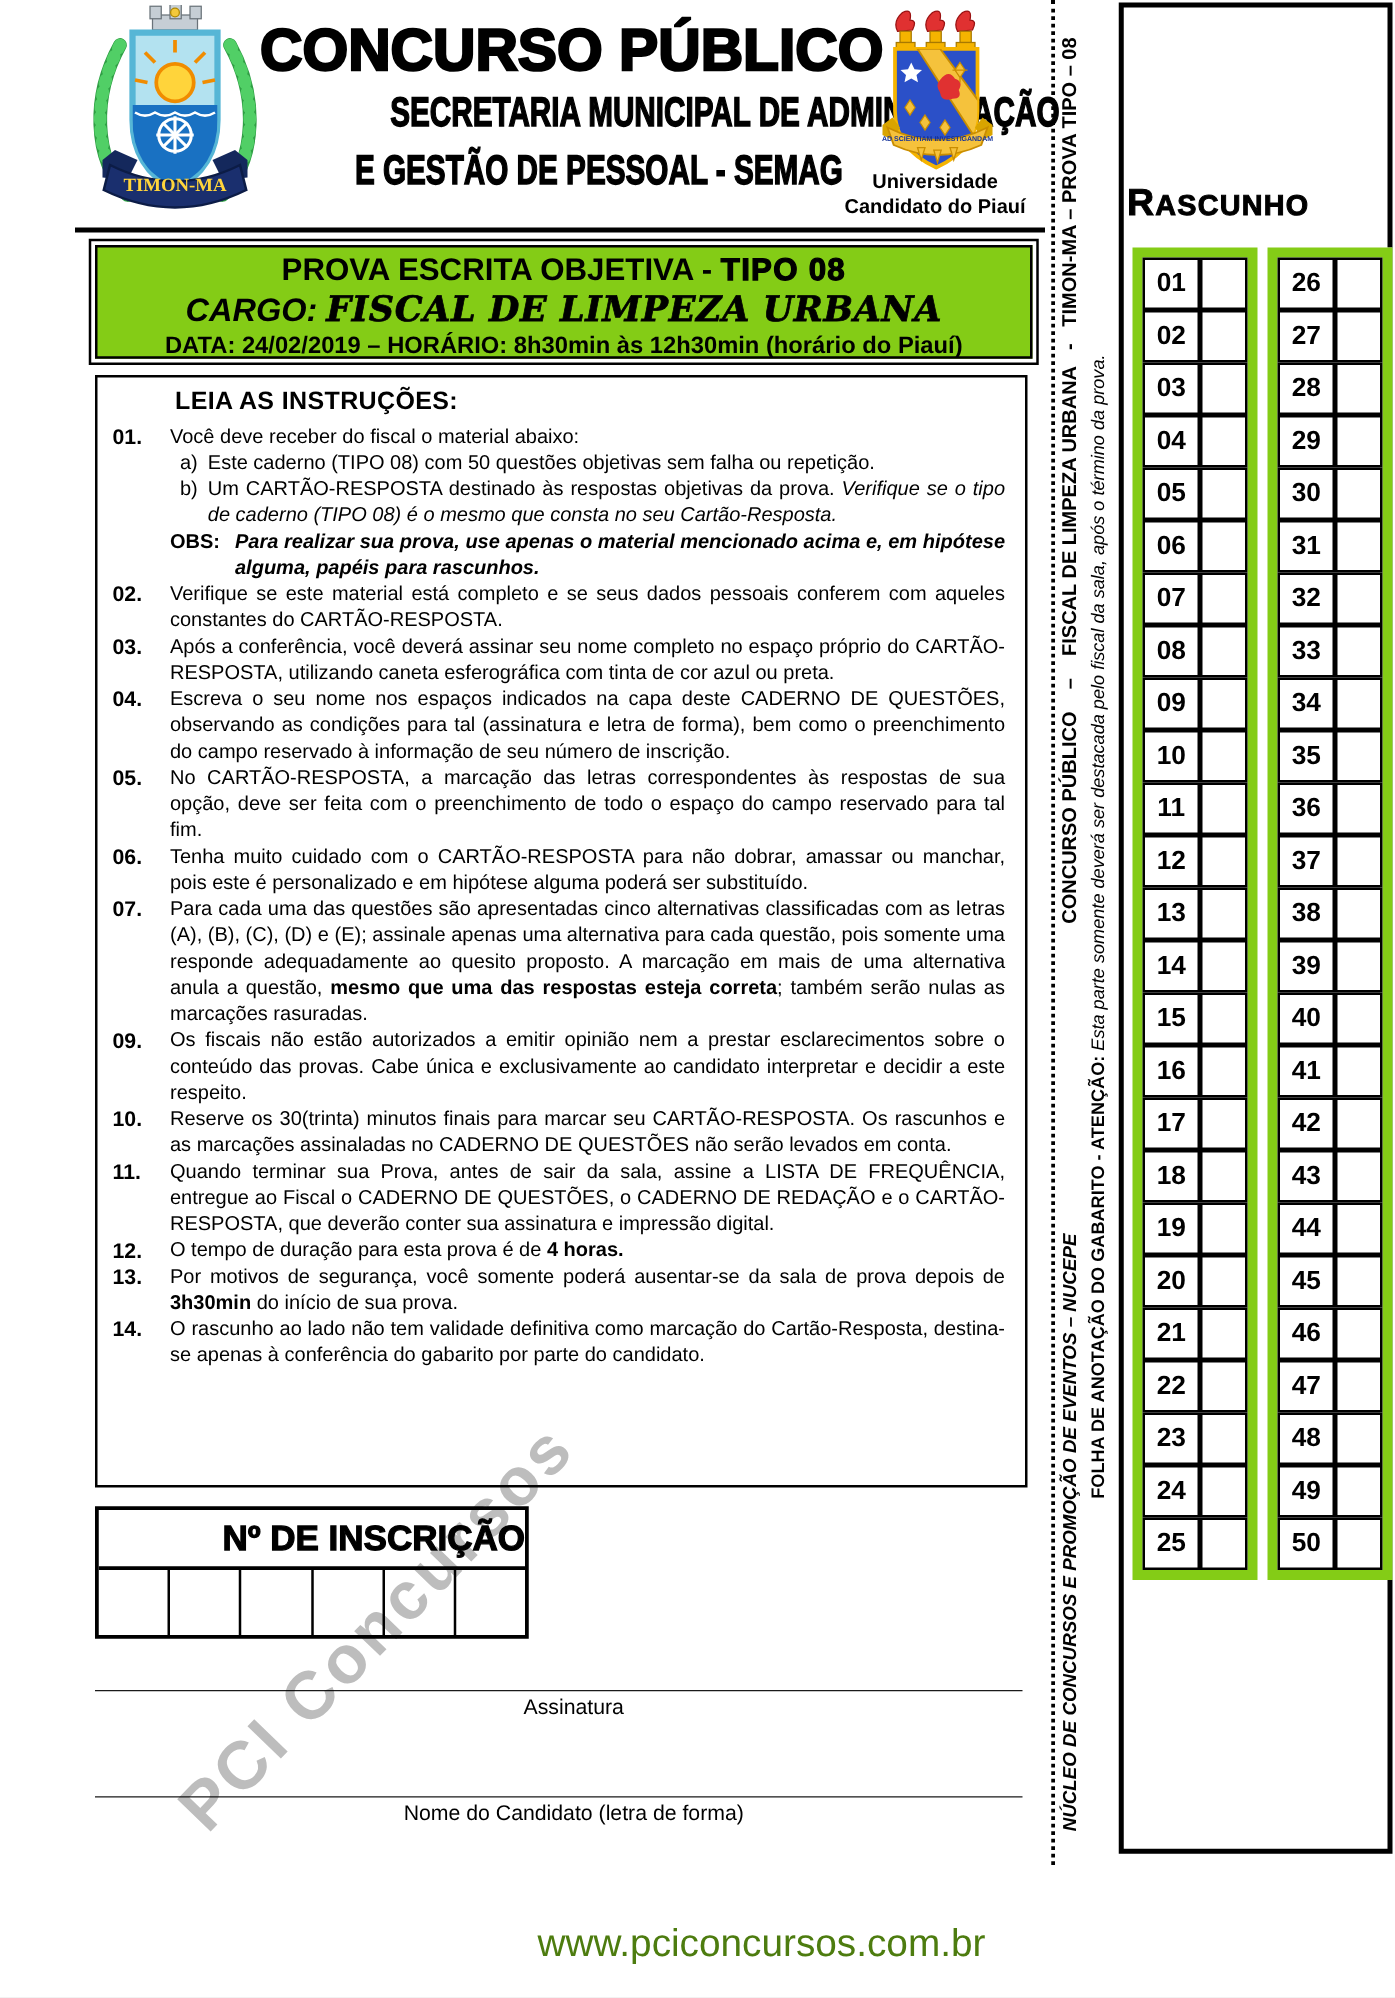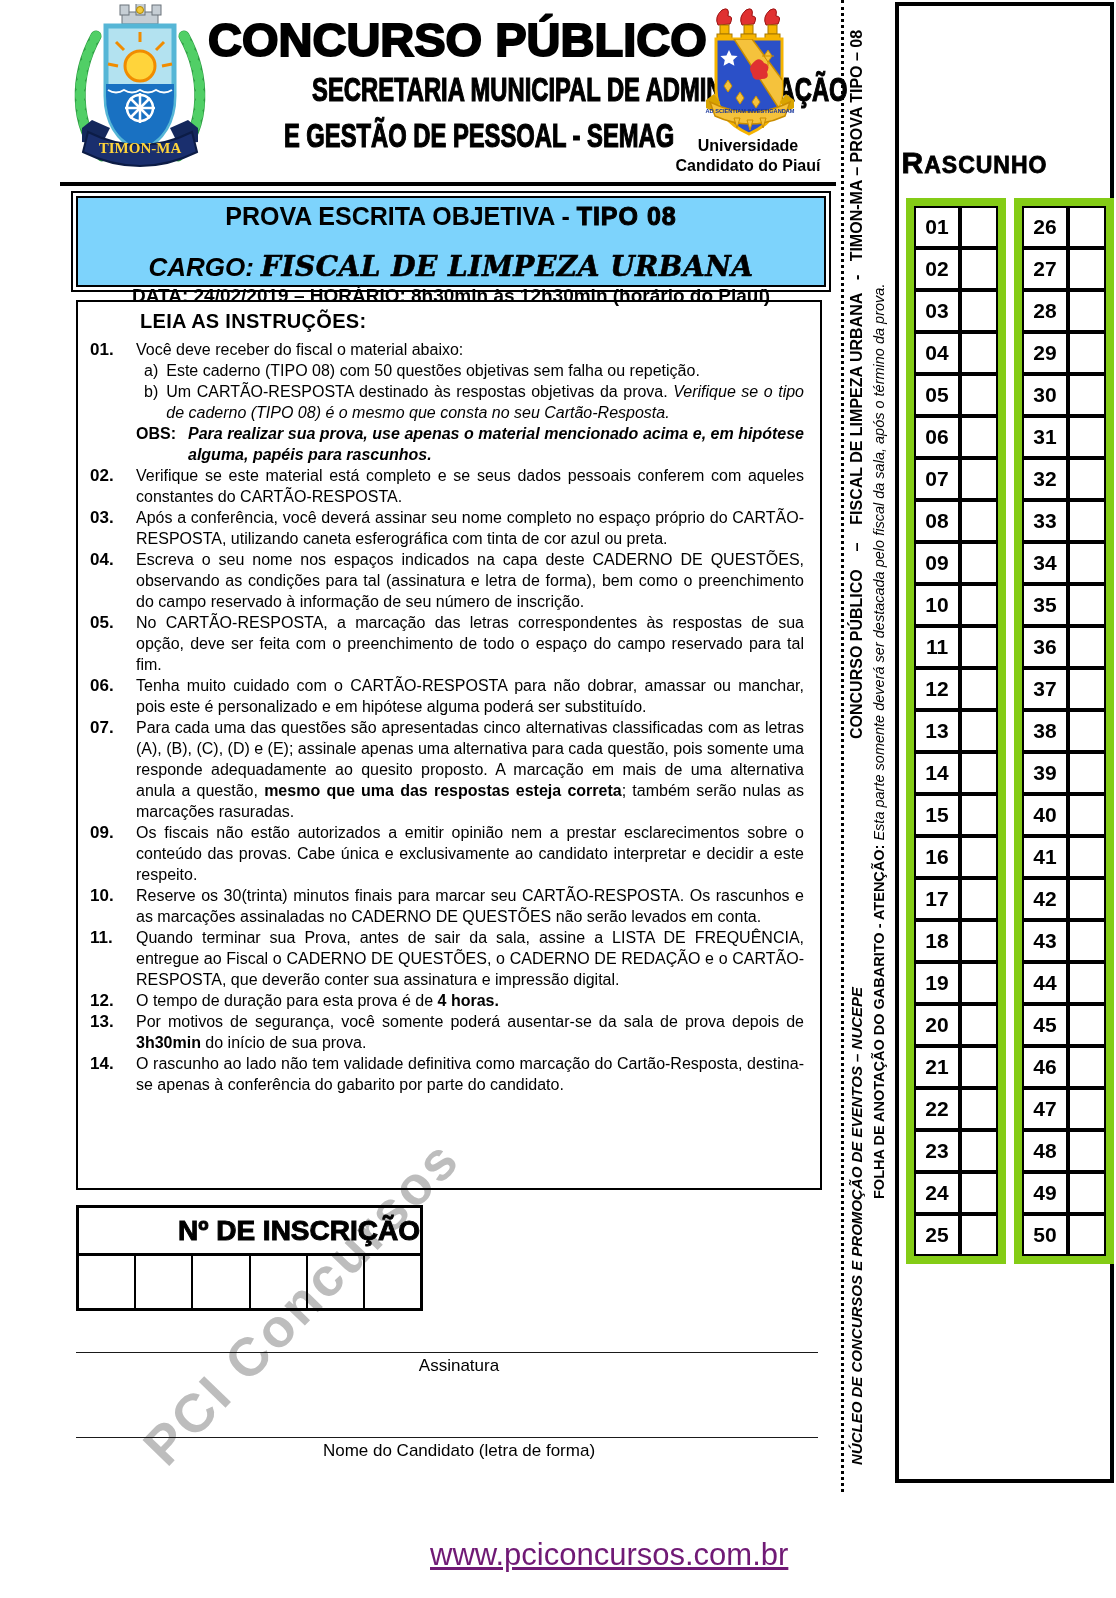--- a/index.html
+++ b/index.html
@@ -16,21 +16,21 @@
   .hdr-cond { display:inline-block; font-size:33px; font-weight:bold; -webkit-text-stroke:1.2px #000; transform:scaleX(.72); transform-origin:center; white-space:nowrap; }
   .logo-timon { position:absolute; left:66px; top:4px; }
   .logo-uespi { position:absolute; left:700px; top:8px; }
   .uespi-caption { position:absolute; left:668px; top:136px; width:160px; text-align:center; font-weight:bold; font-size:16px; line-height:20px; }
   .hdr-rule { position:absolute; left:60px; top:182px; width:776px; height:4px; background:#000; }
   
   .exam-box { position:absolute; left:71px; top:191px; width:760px; height:101px; border:2px solid #000; padding:3px; background:#fff; }
   .exam-inner { width:100%; height:100%; background:#c9c9c9; border:2px solid #000; text-align:center; padding-top:4px; }
   .exam-l1 { font-size:25px; font-weight:bold; }
   .exam-l1 .tipo { -webkit-text-stroke:1px #000; letter-spacing:1px; }
-  .exam-l2 { font-size:26px; font-weight:bold; font-style:italic; margin-top:19px; }
+  .exam-l2 { font-size:26px; font-weight:bold; font-style:italic; margin-top:0; }
   .exam-l2 .cargo-val { font-family:"DejaVu Serif", serif; font-size:28px; letter-spacing:.5px; -webkit-text-stroke:.6px #000; }
   .exam-l3 { font-size:19px; font-weight:bold; margin-top:2px; }
   
   .instr-box { position:absolute; left:76px; top:300px; width:746px; height:890px; border:2px solid #000; overflow:hidden; padding-top:6px; }
   .instr-title { font-size:20px; font-weight:bold; margin:2px 0 6px 62px; letter-spacing:.3px; }
   .instr-item { display:flex; }
   .instr-num { flex:none; width:58px; padding-left:12px; font-weight:bold; font-size:17px; line-height:21px; }
   .instr-body { flex:1 1 auto; padding-right:16px; font-size:16px; line-height:21px; }
   .instr-line { display:flex; }
   .instr-line.sub { padding-left:8px; }
@@ -174,21 +174,21 @@
     </g>
   </svg>
   <div class="uespi-caption">
     <div>Universidade</div>
     <div>Candidato do Piauí</div>
   </div>
 
   <div class="hdr-rule"></div>
 
   <div class="exam-box">
-    <div class="exam-inner" style="background: #7dd3fc;">
+    <div class="exam-inner" style="background: #84cc16;">
       <div class="exam-l1"><span>PROVA ESCRITA OBJETIVA - </span><span class="tipo">TIPO 08</span></div>
       <div class="exam-l2"><span>CARGO: </span><span class="cargo-val">FISCAL DE LIMPEZA URBANA</span></div>
       <div class="exam-l3">DATA: 24/02/2019 – HORÁRIO: 8h30min às 12h30min (horário do Piauí)</div>
     </div>
   </div>
 
   <div class="instr-box">
     <div class="instr-title">LEIA AS INSTRUÇÕES:</div>
     <div>
         <div class="instr-item">
@@ -322,21 +322,21 @@
       </div>
   </div>
 
   <div class="sig-line" style="top:1352px"></div>
   <div class="sig-label" style="top:1356px">Assinatura</div>
   <div class="sig-line" style="top:1437px"></div>
   <div class="sig-label" style="top:1441px">Nome do Candidato (letra de forma)</div>
 
   <div class="watermark" style="color: rgb(189, 189, 189);">PCI Concursos</div>
 
-  <a class="footer-url" href="#" style="color: #701a75; text-decoration: underline;">www.pciconcursos.com.br</a>
+  <a class="footer-url" href="#" style="color: #4d7c0f;">www.pciconcursos.com.br</a>
 
   <div class="cut-line"></div>
   <div class="vtext strip-title">CONCURSO PÚBLICO    –    FISCAL DE LIMPEZA URBANA   -   TIMON-MA – PROVA TIPO – 08</div>
   <div class="vtext strip-org">NÚCLEO DE CONCURSOS E PROMOÇÃO DE EVENTOS – NUCEPE</div>
   <div class="vtext strip-sheet"><span class="sh-b">FOLHA DE ANOTAÇÃO DO GABARITO - ATENÇÃO: </span><span class="sh-i">Esta parte somente deverá ser destacada pelo fiscal da sala, após o término da prova.</span></div>
 
   <div class="ras-panel"></div>
   <div class="ras-title"><span class="big">R</span><span class="rest">ASCUNHO</span></div>
   <div class="agrid agrid-left">
       <div class="acell anum">01</div>

